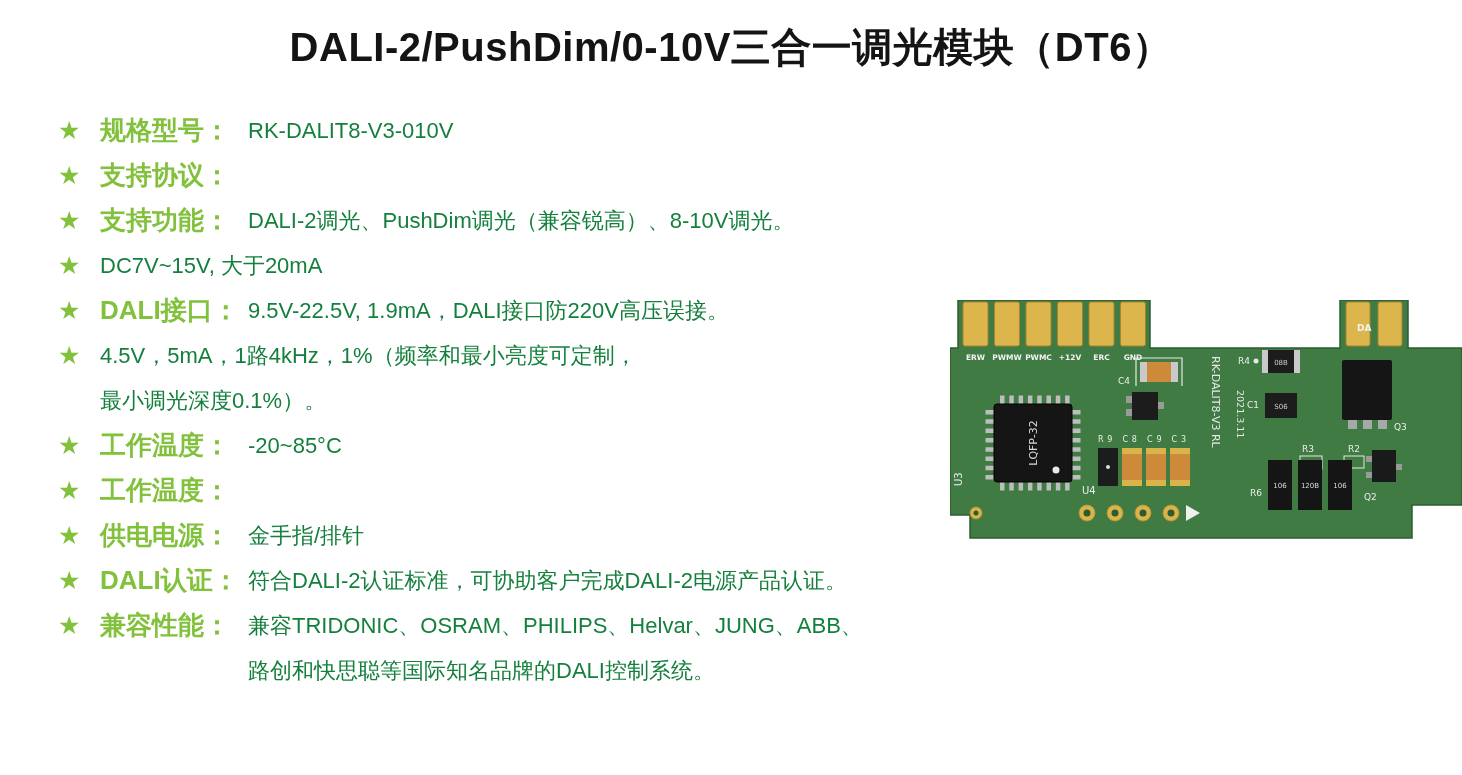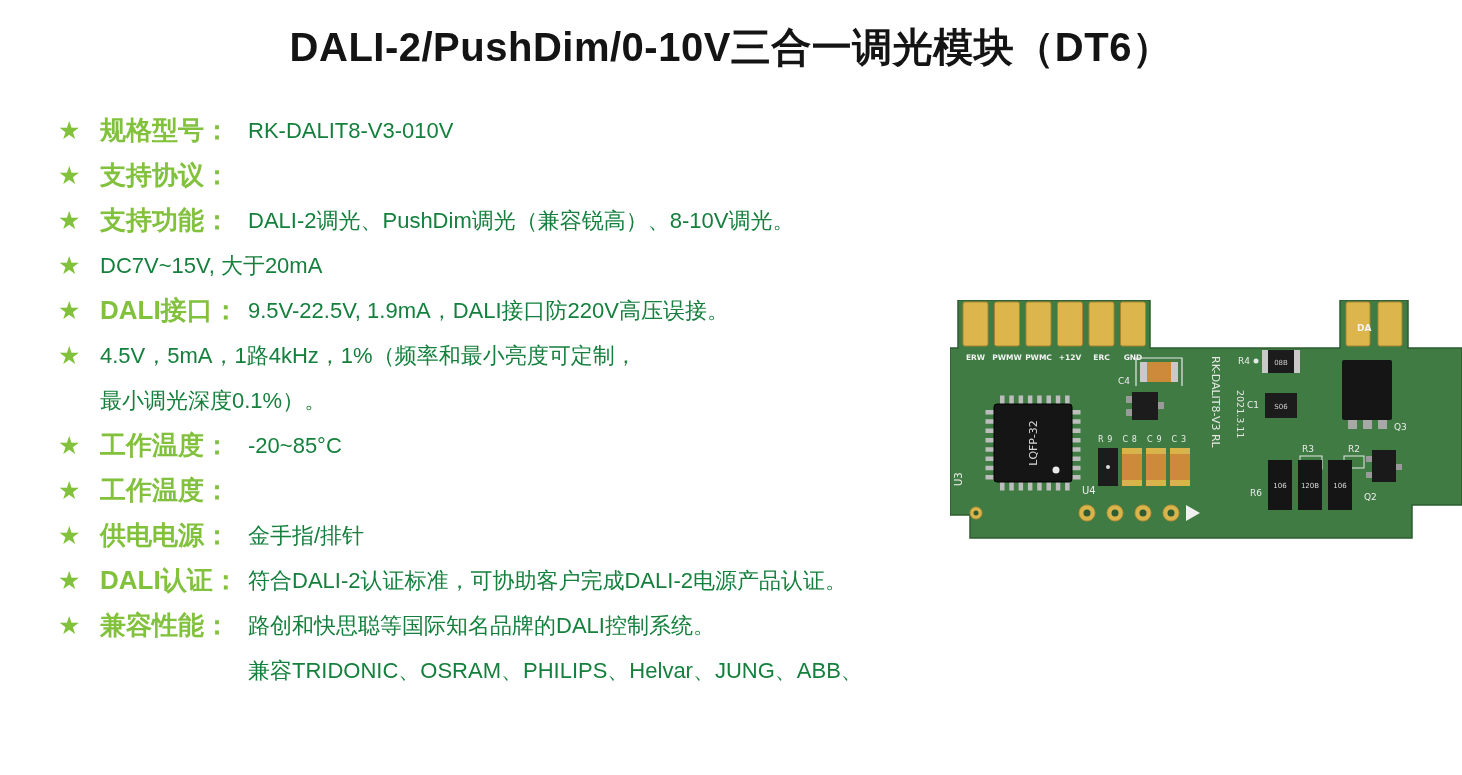--- a/index.html
+++ b/index.html
@@ -102,22 +102,22 @@
     <span class="spec-label">DALI认证：</span>
     <div>
         <div class="spec-line">符合DALI-2认证标准，可协助客户完成DALI-2电源产品认证。</div>
       </div>
   </div>
 
   <div class="spec-row">
     <span class="star">★</span>
     <span class="spec-label">兼容性能：</span>
     <div>
+      <div class="spec-line">兼容TRIDONIC、OSRAM、PHILIPS、Helvar、JUNG、ABB、</div>
       <div class="spec-line">路创和快思聪等国际知名品牌的DALI控制系统。</div>
-      <div class="spec-line">兼容TRIDONIC、OSRAM、PHILIPS、Helvar、JUNG、ABB、</div>
     </div>
   </div>
 
 </div>
 
 <div class="pcb-wrap">
 <svg width="512" height="240" viewBox="0 0 512 240">
 
   <path d="M8,0 H200 V48 H390 V0 H458 V48 H512 V205 H462 V238 H20 V215 H0 V48 H8 Z" fill="#3F7B42" stroke="#2E5C32" stroke-width="1.5"></path>
 

